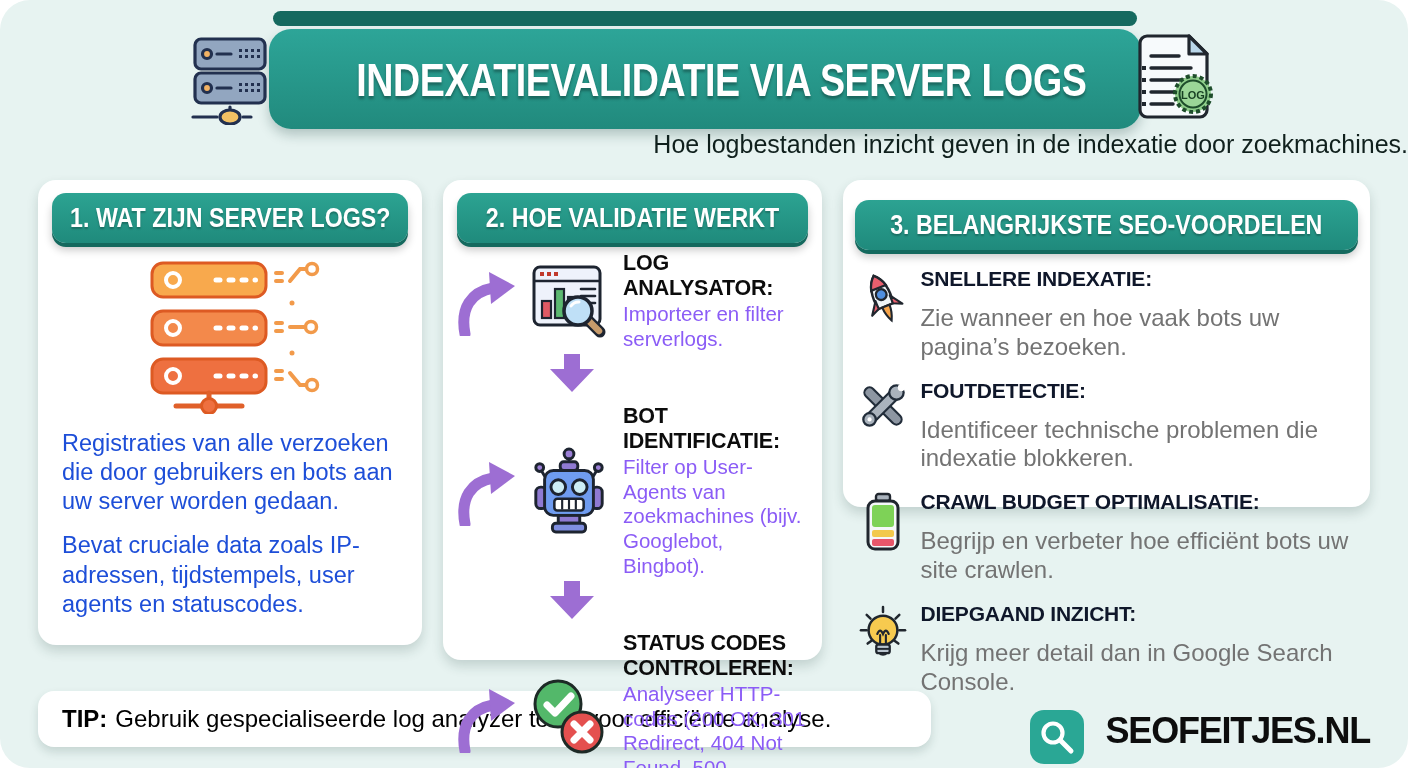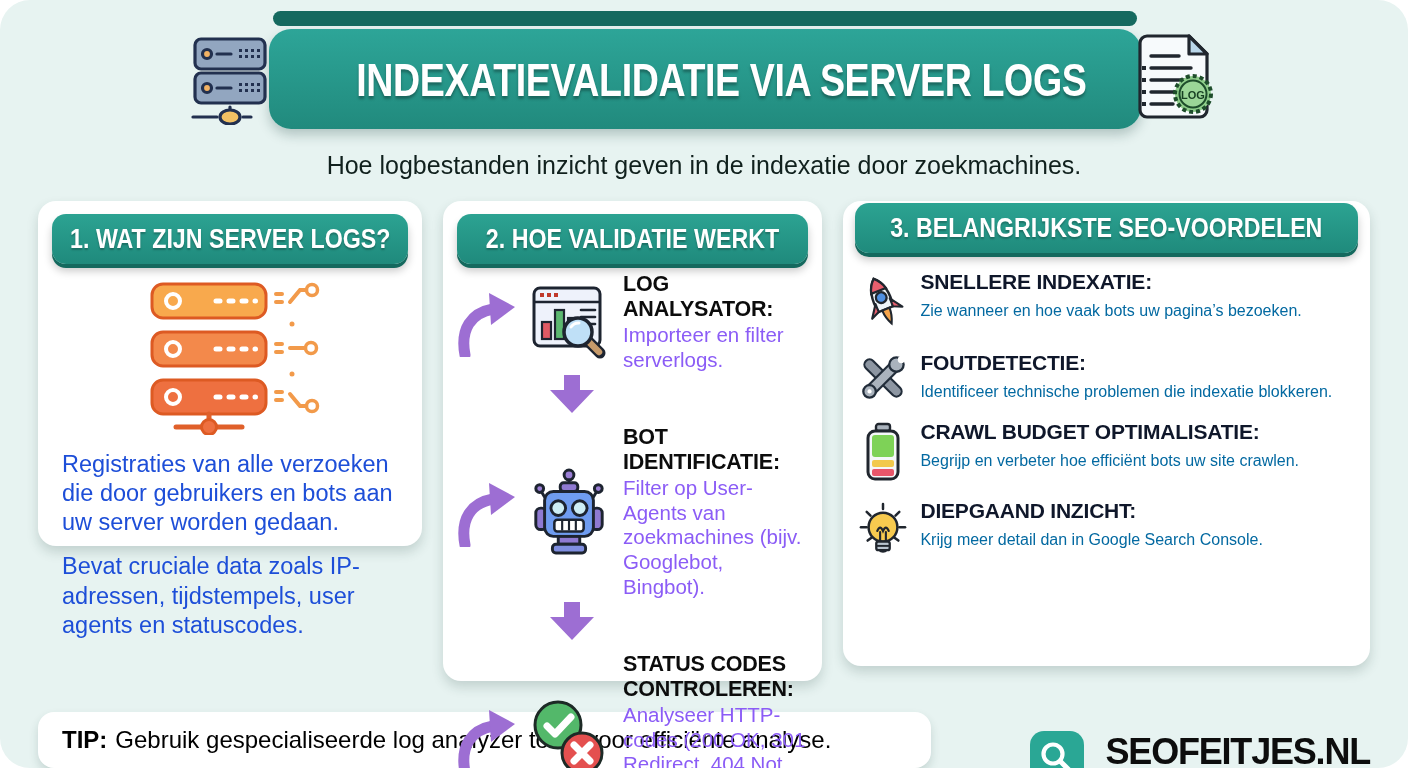--- a/index.html
+++ b/index.html
@@ -13,28 +13,28 @@
             display:flex; align-items:center; justify-content:center;
             box-shadow:0 6px 12px rgba(20,60,55,.25);padding-left:32px; }
   .banner::before { content:""; position:absolute; top:-18px; left:4px; right:4px; height:15px;
             background:#15695f; border-radius:8px; }
   .banner h1 { color:#fff; font-size:47px; font-weight:700; letter-spacing:-.5px; white-space:nowrap;
             display:inline-block; transform:scaleX(.8); text-shadow:0 3px 3px rgba(0,0,0,.3); }
   .hicon { position:relative; z-index:2; flex:none; }
   .hicon.left { margin-right:-14px; }
   .hicon.right { margin-left:-12px; }
 
-  .subtitle { text-align:center; margin-top:21px; font-size:25px; color:#10201d; }
+  .subtitle { text-align:right; font-size:25px; color:#10201d; }
 
   
   .cols { display:flex; gap:21px; margin:21px 38px 0; align-items:flex-start; }
   .card { background:#fff; border-radius:18px; box-shadow:0 6px 12px rgba(25,60,55,.18); padding:13px 14px 0; position:relative; }
-  .card1 { width:384px; height:345px; }
+  .card1 { width:384px; height:465px; }
   .card2 { width:488px; height:480px; }
-  .card3 { flex:1; height:465px; padding:2px 12px 0; }
+  .card3 { flex:1; height:327px; padding:20px 12px 0; }
   .pill { height:50px; border-radius:14px; background:linear-gradient(180deg,#2ca392,#1f8a7c);
           display:flex; align-items:center; justify-content:center;
           box-shadow:0 4px 0 #14695e, 0 7px 8px rgba(0,0,0,.22); }
   .pill span { color:#fff; font-size:27px; font-weight:700; white-space:nowrap; display:inline-block;
           transform:scaleX(.86); text-shadow:0 2px 2px rgba(0,0,0,.25); }
 
   
   .c1-icon { display:flex; justify-content:center; margin:16px 0 4px; }
   .c1-par { font-size:23.5px; line-height:1.24; color:#1d4ed8; padding:0 10px; margin-top:15px; }
 
@@ -44,21 +44,21 @@
   .step .sicon { flex:none; width:82px; display:flex; justify-content:center; }
   .step .stext { flex:1; }
   .stitle { font-size:21.5px; font-weight:800; color:#0c0c0c; letter-spacing:-.2px; }
   .sbody { font-size:20.5px; color:#8b5cf6; line-height:1.2; margin-top:1px; }
   .down { margin:3px 0 0 93px; }
 
   
   .benefit { display:flex; align-items:flex-start; gap:13px; margin-top:17px; padding:0 4px; }
   .benefit .bicon { flex:none; width:48px; display:flex; justify-content:center; margin-top:2px; }
   .btitle { font-size:21px; font-weight:800; color:#0f172a; letter-spacing:-.2px; }
-  .bbody { font-size:16px; color:#0369a1; line-height:1.2; margin-top:7px; }
+  .bbody { font-size:24px; color:#737373; line-height:1.2; margin-top:13px; }
 
   
   .footer { display:flex; align-items:center; margin:9px 38px 0; }
   .tipbar { width:893px; height:56px; background:#fff; border-radius:16px; box-shadow:0 5px 10px rgba(25,60,55,.16);
             display:flex; align-items:center; padding:0 24px; font-size:24px; color:#000000; }
   .tipbar b { font-weight:800; margin-right:8px; }
   .brand { margin-left:auto; display:flex; gap:22px;margin-top:41px; }
   .brand-name { font-size:36px; font-weight:800; letter-spacing:-1.2px; color:#0d0d0d; white-space:nowrap; }
 </style>
 </head>

